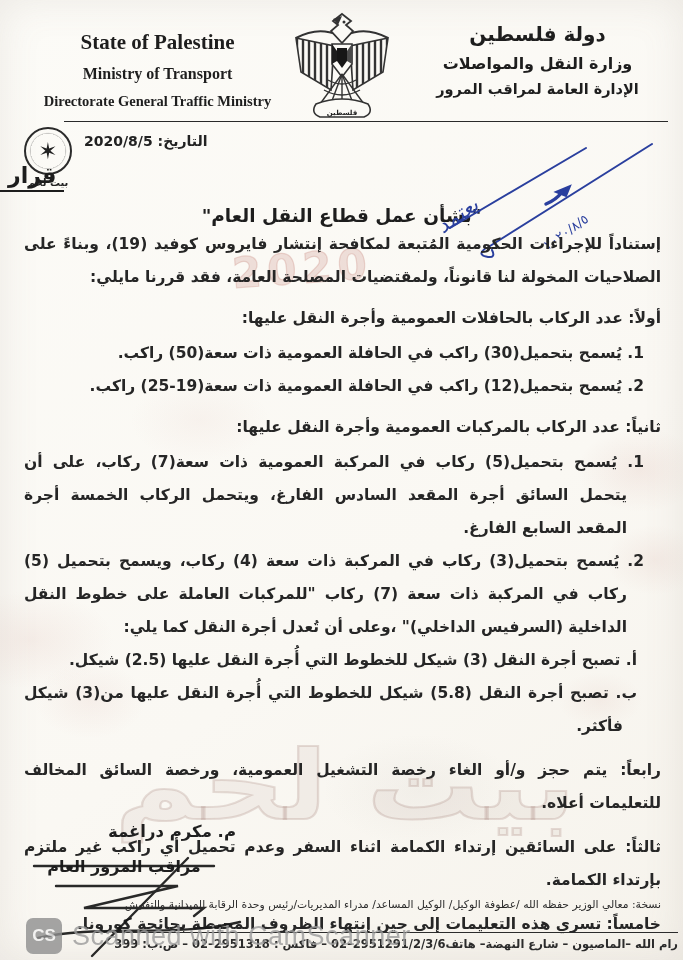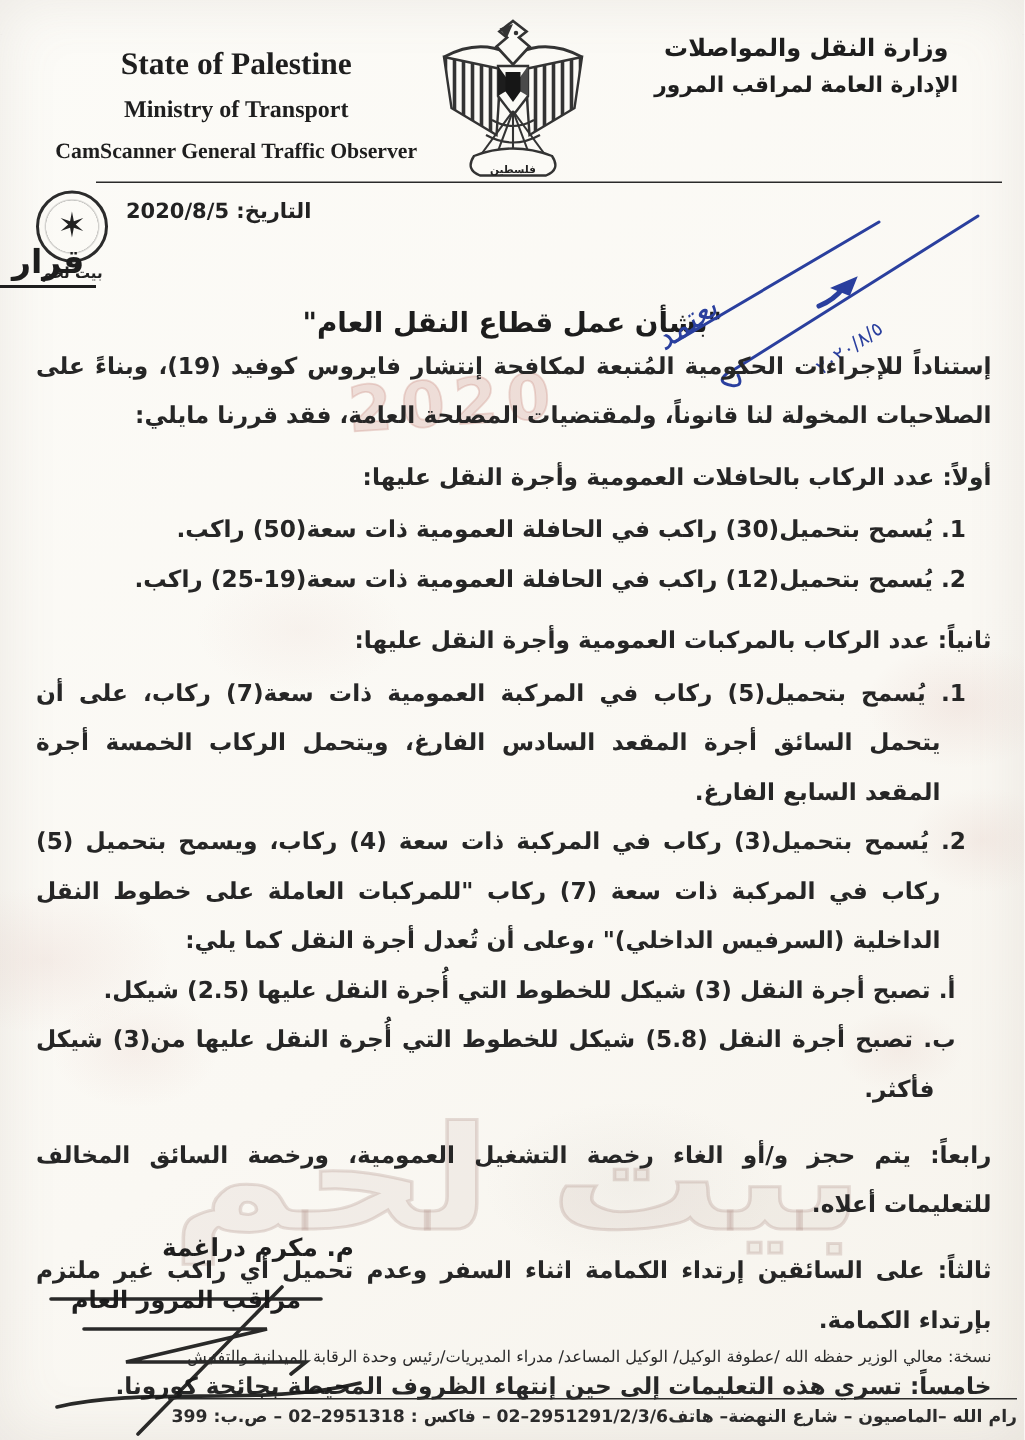--- a/index.html
+++ b/index.html
@@ -100,21 +100,21 @@
   <div class="stains"></div>
   <div class="corner tl"></div>
   <div class="corner tr"></div>
 
   <div class="wm-year">2020</div>
   <div class="wm-city">بيت لحم</div>
 
   <div class="hdr-en">
     <div class="l1">State of Palestine</div>
     <div class="l2">Ministry of Transport</div>
-    <div class="l3">CamScanner General Traffic Observer</div>
+    <div class="l3">Directorate General Traffic Ministry</div>
   </div>
 
   <div class="emblem">
     <svg width="108" height="112" viewBox="0 0 108 112">
       <defs>
         <pattern id="wstripe" width="6" height="10" patternUnits="userSpaceOnUse">
           <line x1="3" y1="0" x2="3" y2="10" stroke="#333" stroke-width="2.4"></line>
         </pattern>
       </defs>
 
@@ -141,20 +141,21 @@
         <path d="M36,80 Q54,90 72,80" fill="none"></path>
           <path d="M40,70 Q54,78 68,70" fill="none"></path>
       </g>
 
       <path d="M28,94 q26,-10 52,0 q6,9 -4,13 h-44 q-10,-4 -4,-13 z" fill="#fbfaf6" stroke="#333" stroke-width="1.6"></path>
       <text x="54" y="105" text-anchor="middle" font-size="7" font-weight="bold" fill="#222" direction="rtl">فلسطين</text>
     </svg>
   </div>
 
   <div class="hdr-ar">
+    <div class="l1">دولة فلسطين</div>
     <div class="l2">وزارة النقل والمواصلات</div>
     <div class="l3">الإدارة العامة لمراقب المرور</div>
   </div>
 
   <div class="hrule"></div>
 
   <div class="corner-logo">
     <div class="ring">✶</div>
     <div class="cap">بيت لحم</div>
   </div>
@@ -207,13 +208,17 @@
         <path d="M162,8 L66,106"></path>
         <path d="M12,88 C70,74 150,88 214,72"></path>
       </g>
     </svg>
   </div>
 
   <div class="copy-note">نسخة: معالي الوزير حفظه الله /عطوفة الوكيل/ الوكيل المساعد/ مدراء المديريات/رئيس وحدة الرقابة الميدانية والتفتيش</div>
   <div class="foot-rule"></div>
   <div class="address">رام الله –الماصيون – شارع النهضة– هاتف2951291/2/3/6–02 – فاكس : 2951318–02 – ص.ب: 399</div>
 
+  <div class="camscanner">
+    <div class="cs-badge">CS</div>
+    <div class="cs-label">Scanned with CamScanner</div>
+  </div>
 </div>
 
 </body></html>

